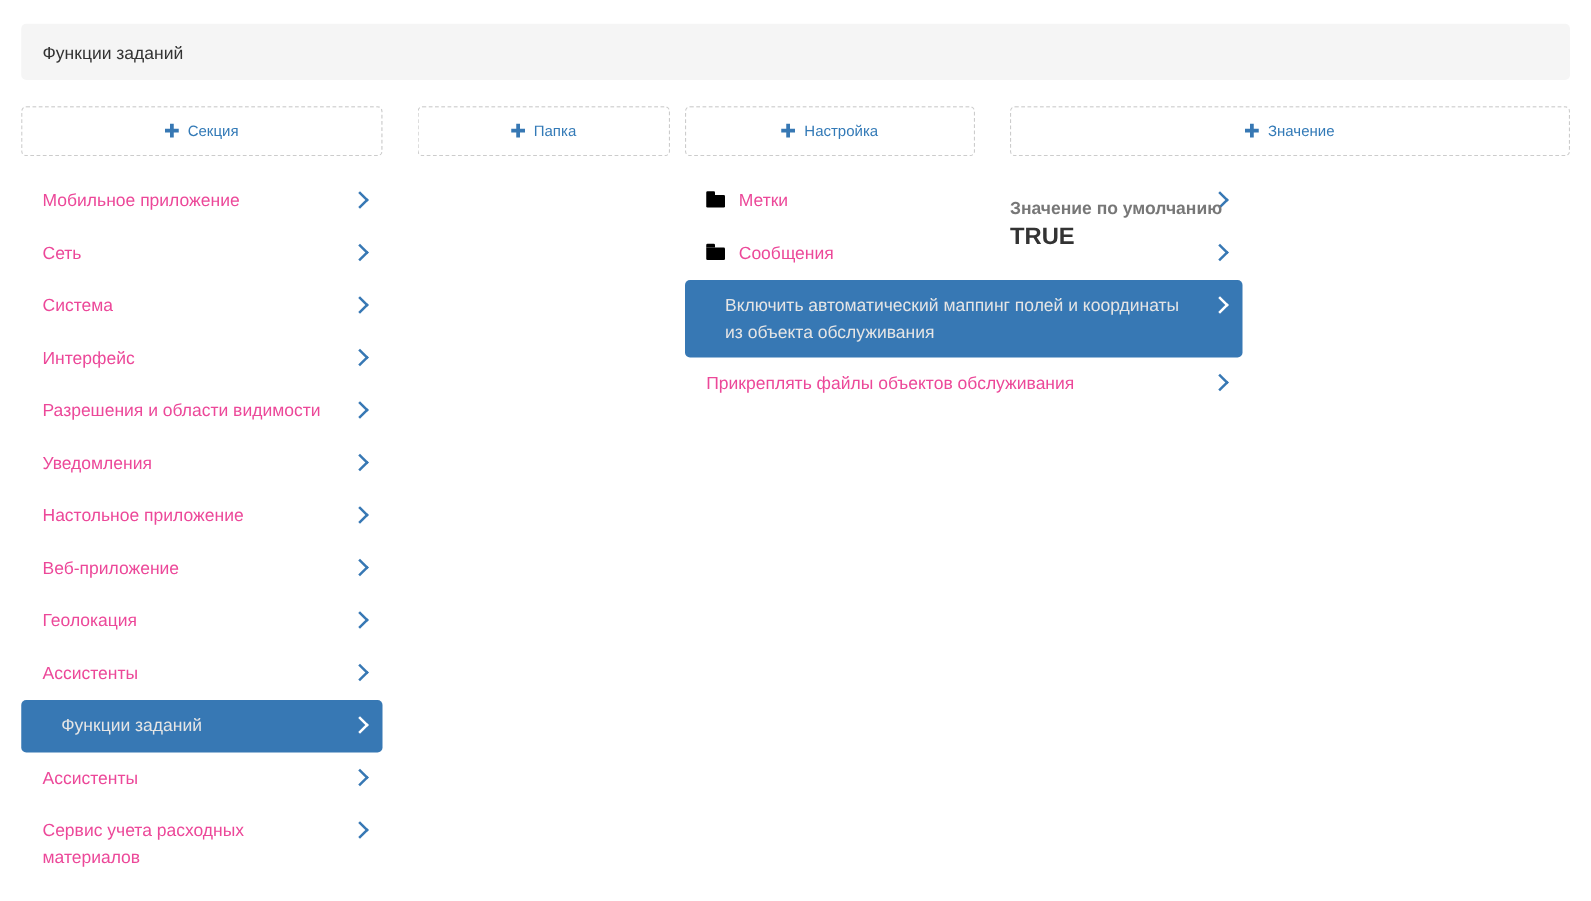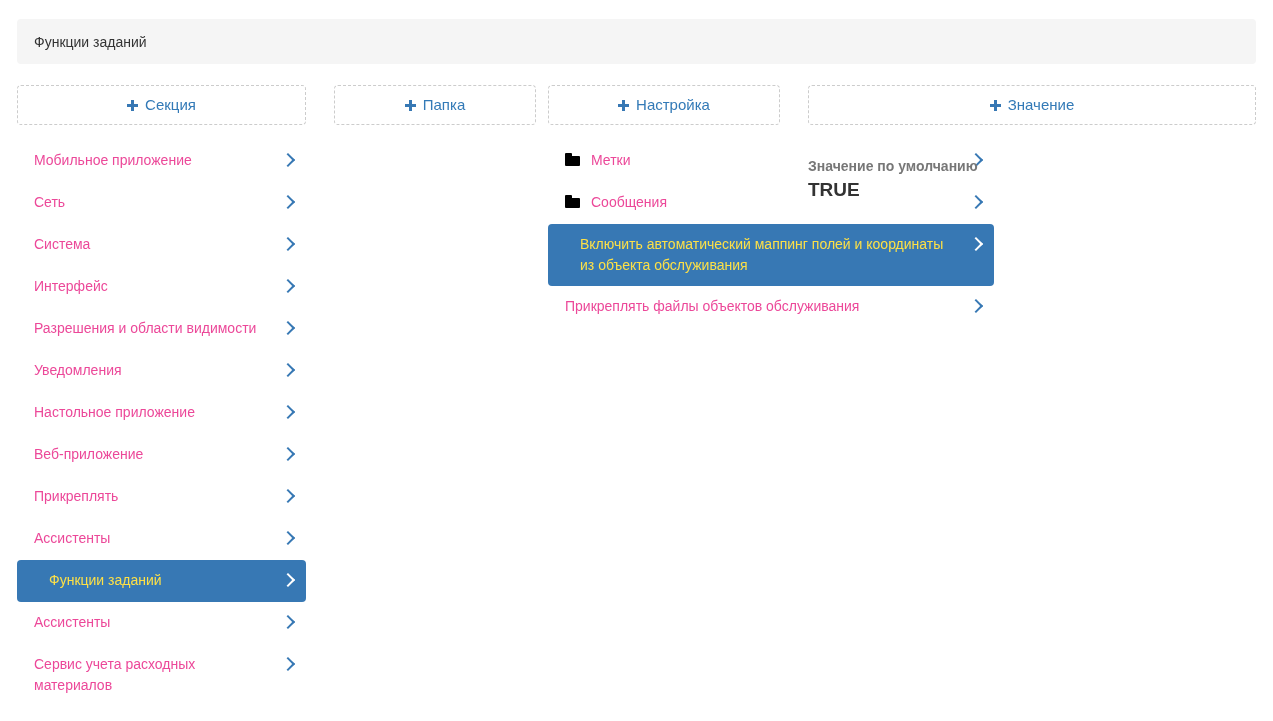--- a/index.html
+++ b/index.html
@@ -60,21 +60,21 @@
   .add-btn {
     display: block;
     box-sizing: border-box;
     width: 100%;
     height: 40px;
     background: transparent;
     border: 1px dashed #cccccc;
     border-radius: 4px;
     color: #337ab7;
     font-family: inherit;
-    font-size: 15px;
+    font-size: 12px;
     line-height: 38px;
     text-align: center;
     cursor: pointer;
     padding: 0;
     white-space: nowrap;
   }
   .add-btn .plus {
     display: inline-block;
     position: relative;
     width: 11px;
@@ -110,21 +110,21 @@
     padding: 10px 38px 10px 17px;
     border-radius: 4px;
     color: #ec4899;
     font-size: 14px;
     line-height: 21px;
     cursor: pointer;
     text-decoration: none;
   }
   .list-item.selected {
     background: #3778b4;
-    color: #fde047;
+    color: #e5e5e5;
     padding-left: 32px;
   }
 
   .item-label { flex: 1 1 auto; }
 
   
   .chevron {
     position: absolute;
     right: 14px;
     top: 13px;
@@ -234,21 +234,21 @@
         </div>
         <div class="list-item">
           <span class="item-label">Настольное приложение</span>
           <span class="chevron"></span>
         </div>
         <div class="list-item">
           <span class="item-label">Веб-приложение</span>
           <span class="chevron"></span>
         </div>
         <div class="list-item">
-          <span class="item-label">Прикреплять</span>
+          <span class="item-label">Геолокация</span>
           <span class="chevron"></span>
         </div>
         <div class="list-item">
           <span class="item-label">Ассистенты</span>
           <span class="chevron"></span>
         </div>
         <div class="list-item selected">
           <span class="item-label">Функции заданий</span>
           <span class="chevron"></span>
         </div>

